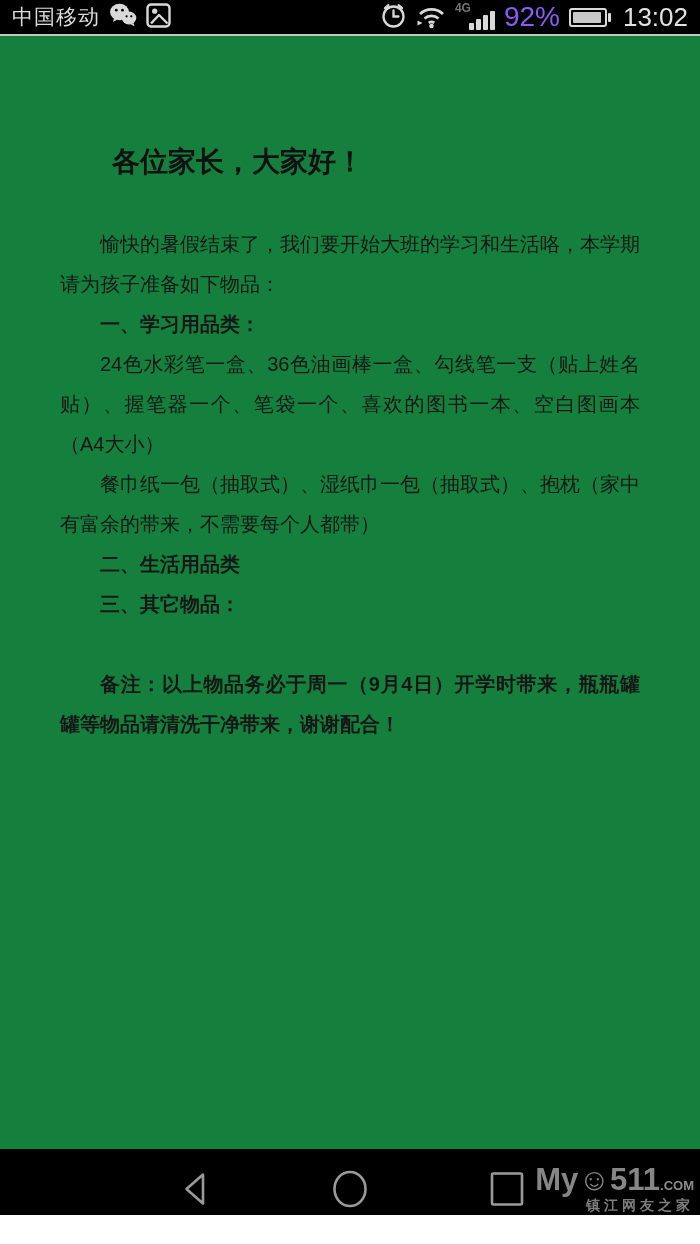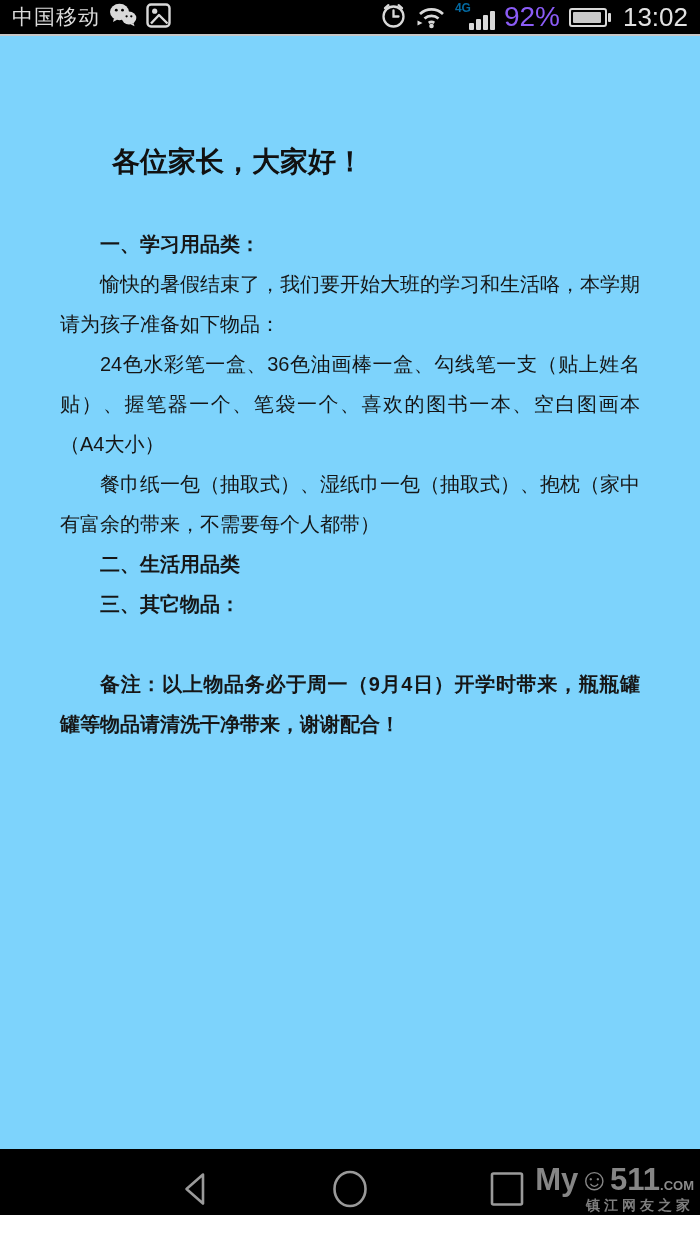--- a/index.html
+++ b/index.html
@@ -14,30 +14,30 @@
   .statusbar {
     height:36px; background:#000; border-bottom:2px solid #c6c6c6;
     display:flex; align-items:center; padding:0 12px; color:#d9d9d9;
   }
   .sb-left { display:flex; align-items:center; gap:9px; }
   .sb-carrier { font-size:21px; color:#dcdcdc; letter-spacing:1px; }
   .sb-right { margin-left:auto; display:flex; align-items:center; gap:9px; }
   .sb-pct { font-size:28px; color:#8b5cf6; }
   .sb-time { font-size:26px; color:#e2e2e2; margin-left:2px; }
   .sb-signal { position:relative; width:40px; height:32px; }
-  .sb-signal .net-label { position:absolute; top:0; left:0; font-size:12px; font-weight:bold; color:#0369a1; }
+  .sb-signal .net-label { position:absolute; top:0; left:0; font-size:12px; font-weight:bold; color:#737373; }
   .sb-bars { position:absolute; bottom:3px; right:0; display:flex; align-items:flex-end; gap:2px; }
   .sb-bars i { display:block; width:5px; background:#d9d9d9; border-radius:1px; }
   .battery { position:relative; width:38px; height:19px; border:2px solid #d9d9d9; border-radius:3px; margin-right:5px; }
   .battery .fill { position:absolute; top:2px; bottom:2px; left:2px; width:28px; background:#c9c9c9; border-radius:1px; }
   .battery .nub { position:absolute; right:-6px; top:3px; width:3px; height:9px; background:#d9d9d9; border-radius:1px; }
 
   
   .content {
-    height:1113px; background:#7dd3fc; padding:0 60px; color:#161616; overflow:hidden;
+    height:1113px; background:#15803d; padding:0 60px; color:#161616; overflow:hidden;
   }
   .doc-title {
     margin:108px 0 0 52px; font-size:28px; line-height:36px; font-weight:bold; color:#111;
   }
   .doc-body { margin-top:44px; }
   .para {
     margin:0; font-size:20px; line-height:40px; text-indent:2em;
     text-align:justify; color:#161616;
   }
   .para.heading { font-weight:bold; text-align:left; }
@@ -119,22 +119,22 @@
         <span class="fill"></span>
           <span class="nub"></span>
       </span>
       <span class="sb-time">13:02</span>
     </div>
   </div>
 
   <div class="content">
     <h1 class="doc-title">各位家长，大家好！</h1>
     <div class="doc-body">
+        <p class="para body">愉快的暑假结束了，我们要开始大班的学习和生活咯，本学期请为孩子准备如下物品：</p>
         <p class="para heading">一、学习用品类：</p>
-        <p class="para body">愉快的暑假结束了，我们要开始大班的学习和生活咯，本学期请为孩子准备如下物品：</p>
         <p class="para body">24色水彩笔一盒、36色油画棒一盒、勾线笔一支（贴上姓名贴）、握笔器一个、笔袋一个、喜欢的图书一本、空白图画本（A4大小）</p>
         <p class="para body">餐巾纸一包（抽取式）、湿纸巾一包（抽取式）、抱枕（家中有富余的带来，不需要每个人都带）</p>
         <p class="para heading">二、生活用品类</p>
         <p class="para heading">三、其它物品：</p>
         <p class="para note">备注：以上物品务必于周一（9月4日）开学时带来，瓶瓶罐罐等物品请清洗干净带来，谢谢配合！</p>
       </div>
   </div>
 
   <div class="navbar">
     <button class="nav-btn back">

